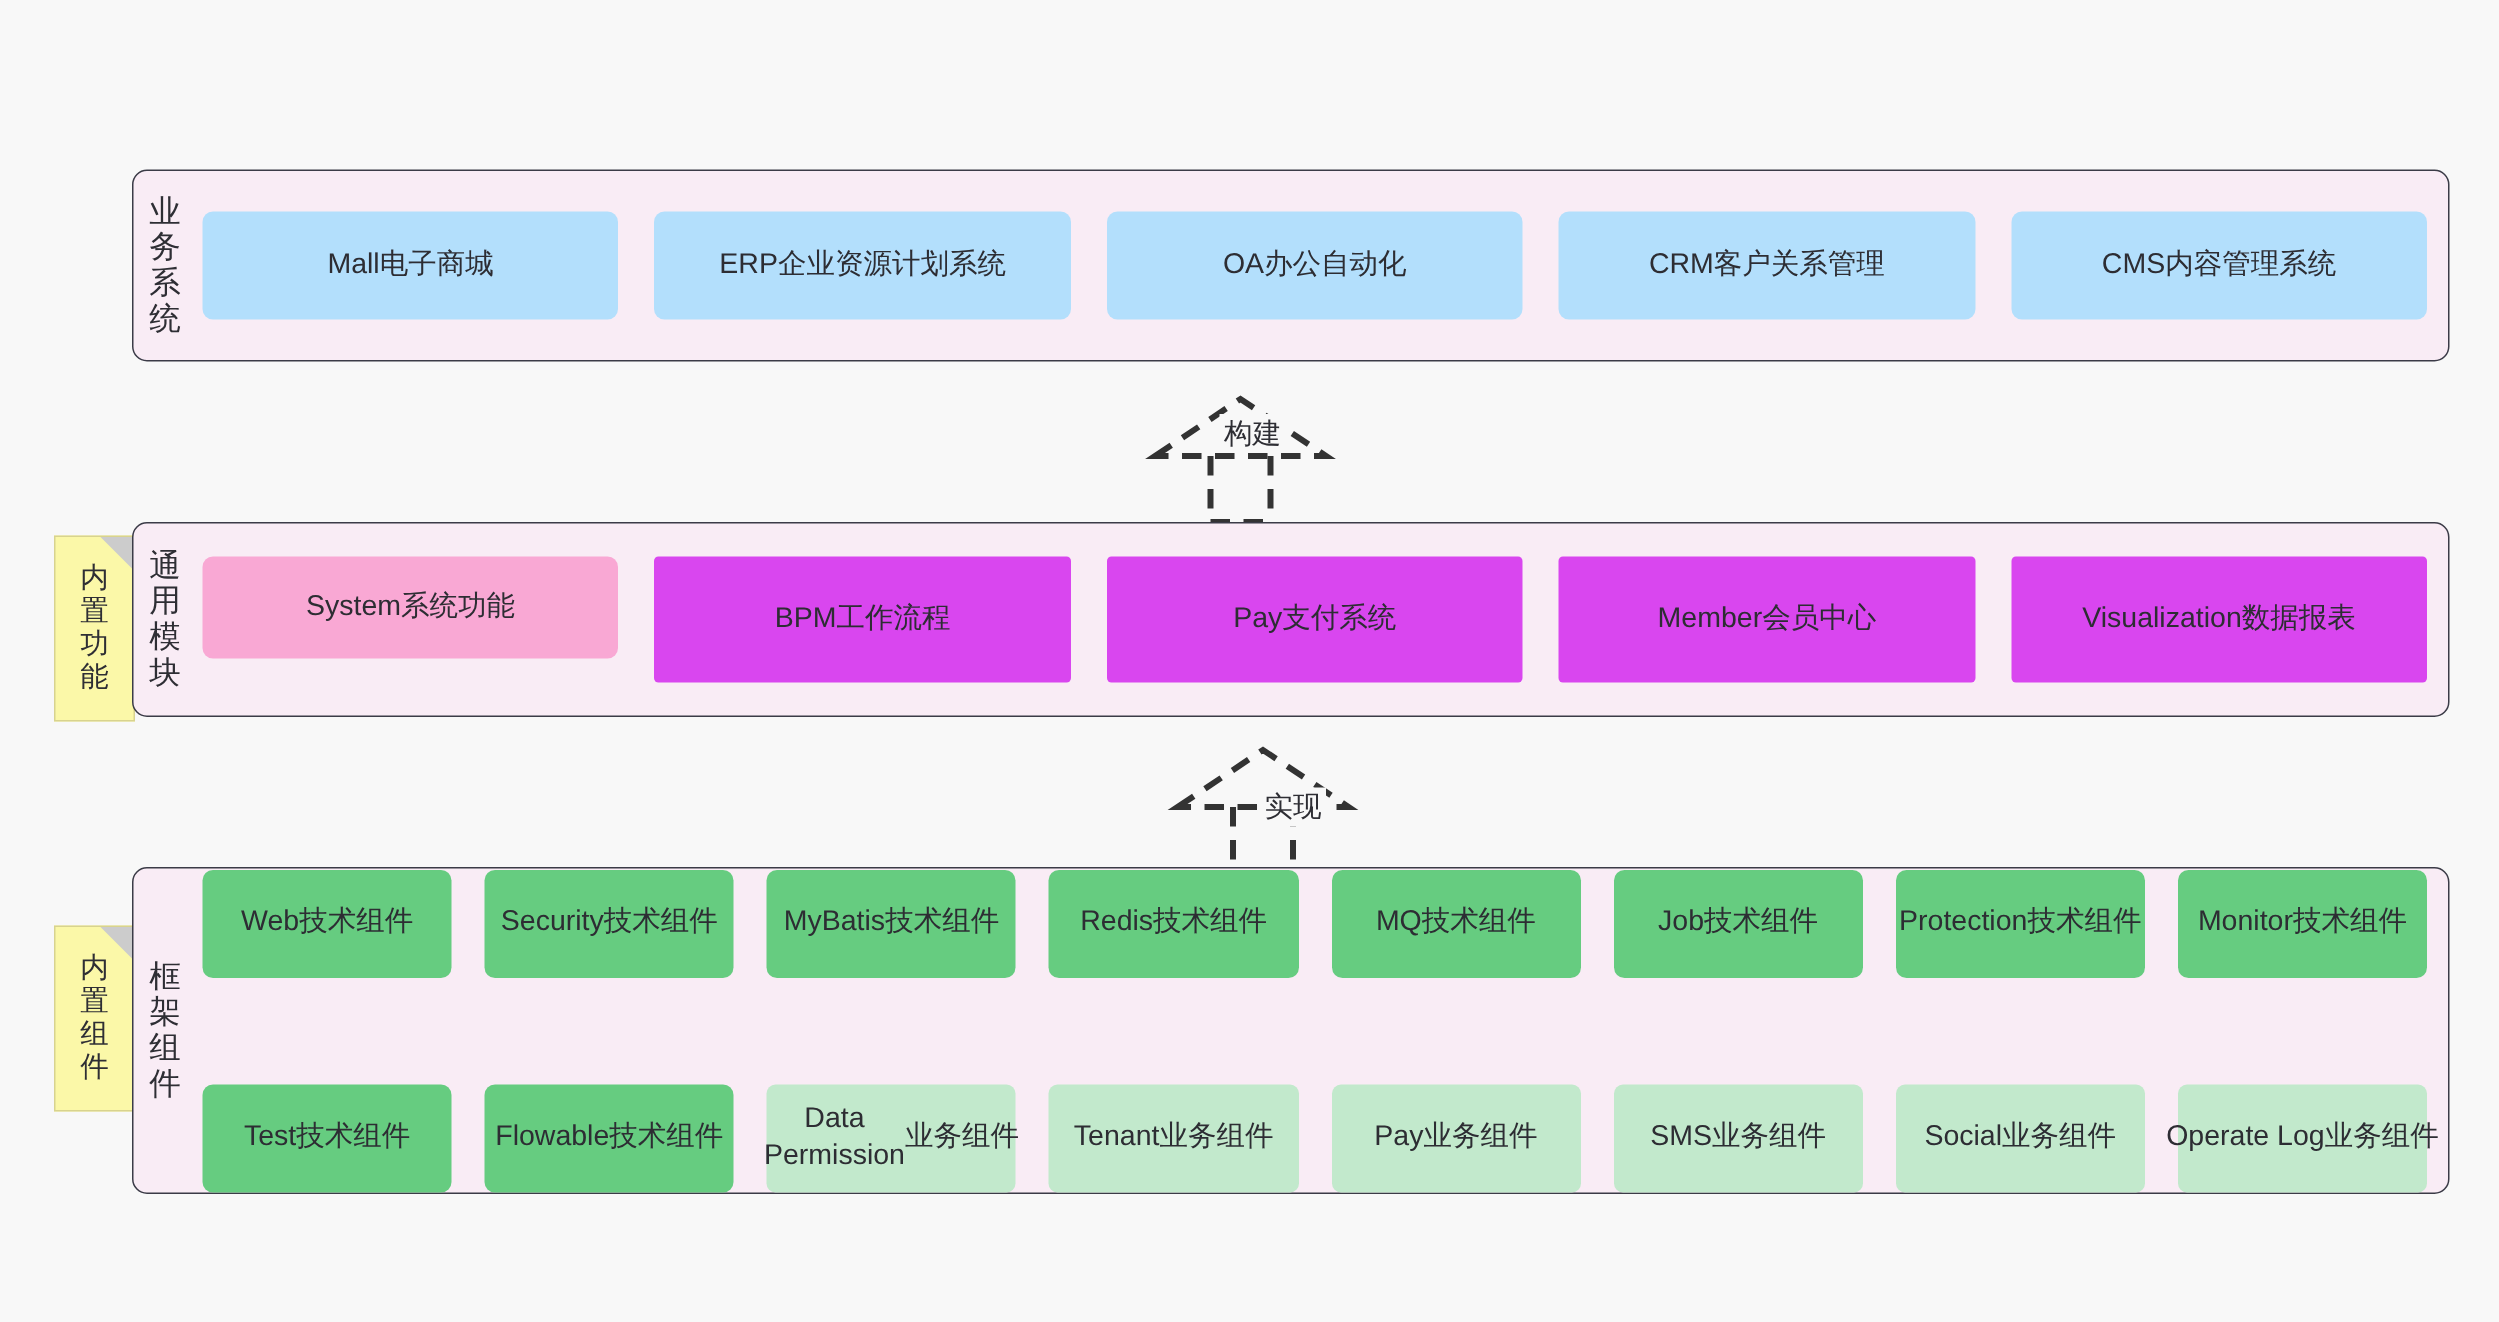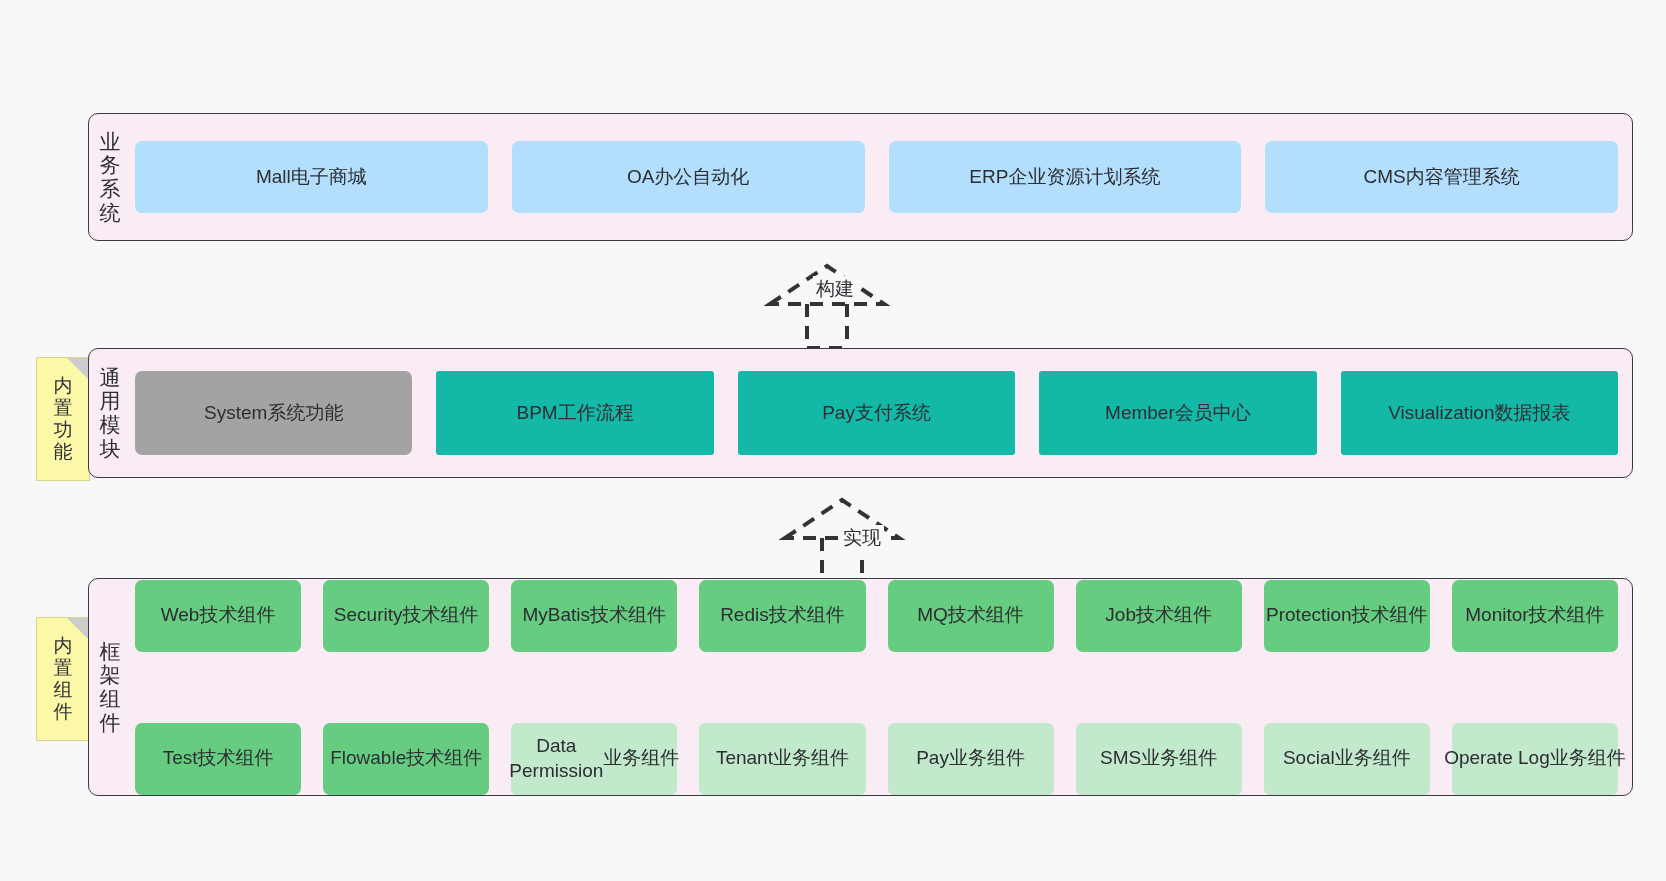--- a/index.html
+++ b/index.html
@@ -79,22 +79,22 @@
     line-height: 1.28;
     color: #2d2d33;
     box-sizing: border-box;
     padding: 4px 6px;
   }
   .box .t1 { display: block; white-space: nowrap; }
   .box .t2 { display: block; white-space: nowrap; }
   .box.wrap .t1 { white-space: normal; }
 
   .box-blue      { background: #b3dffc; border-radius: 7px; height: 72px; }
-  .box-red       { background: #a3a3a3; border-radius: 7px; height: 84px; }
-  .box-pink      { background: #14b8a6; border-radius: 3px; height: 84px; }
+  .box-red       { background: #f9a8d4; border-radius: 7px; height: 68px; }
+  .box-pink      { background: #d946ef; border-radius: 3px; height: 84px; }
   .box-green     { background: #66cc80; border-radius: 7px; height: 72px; }
   .box-lgreen    { background: #c2e9cc; border-radius: 6px; height: 72px; }
 
   
   .note {
     position: absolute;
     width: 54px;
     background: #fbf8a8;
     border: 1px solid #d8d38f;
     box-sizing: border-box;
@@ -144,26 +144,30 @@
       <span>系</span>
       <span>统</span>
     </div>
     <div class="layer-body">
       <div class="row">
         <div class="box box-blue">
           <span class="t1">Mall</span>
           <span class="t2">电子商城</span>
         </div>
         <div class="box box-blue">
+          <span class="t1">ERP</span>
+          <span class="t2">企业资源计划系统</span>
+        </div>
+        <div class="box box-blue">
           <span class="t1">OA</span>
           <span class="t2">办公自动化</span>
         </div>
         <div class="box box-blue">
-          <span class="t1">ERP</span>
-          <span class="t2">企业资源计划系统</span>
+          <span class="t1">CRM</span>
+          <span class="t2">客户关系管理</span>
         </div>
         <div class="box box-blue">
           <span class="t1">CMS</span>
           <span class="t2">内容管理系统</span>
         </div>
       </div>
     </div>
   </div>
 
   <svg class="arrow-svg" style="left:755px; top:258px; width:160px; height:92px;" viewBox="0 0 160 92">

